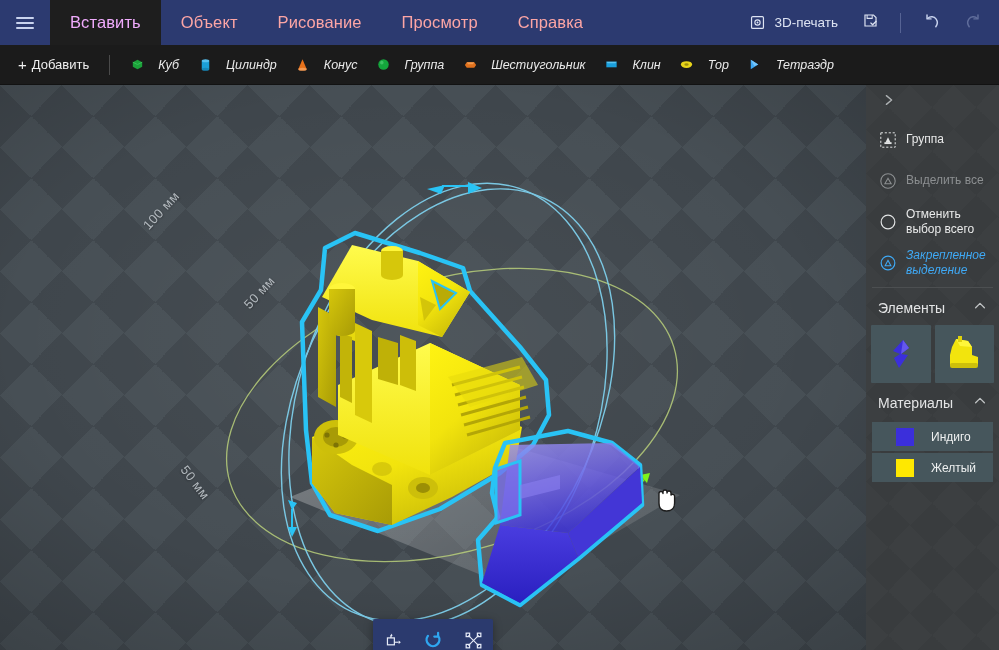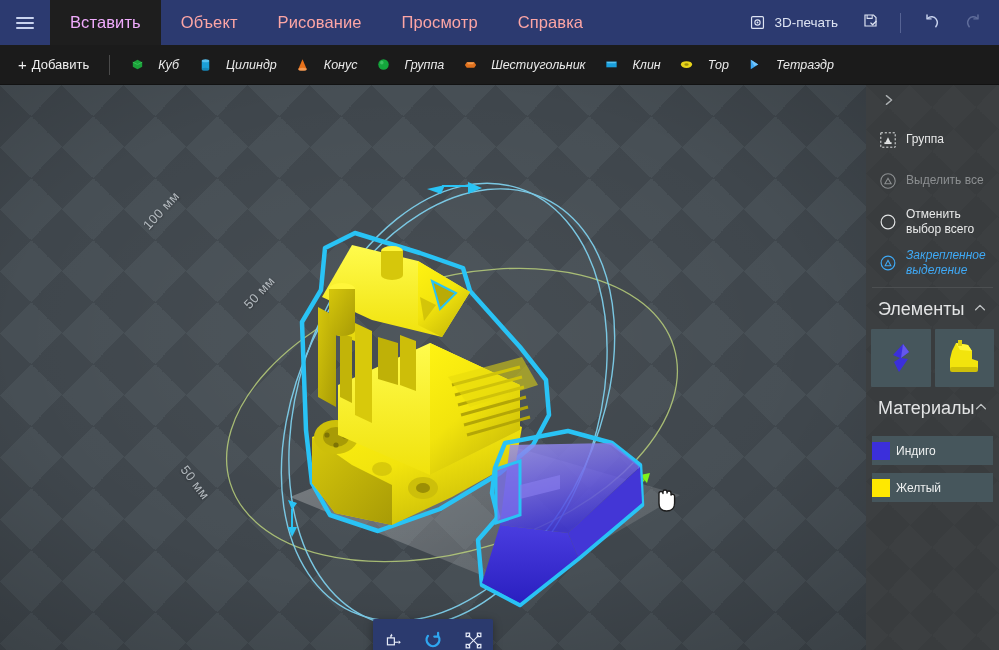--- a/index.html
+++ b/index.html
@@ -87,31 +87,31 @@
   .sb-item{
     display:flex; align-items:center; gap:9px; min-height:41px; padding:2px 8px 2px 12px;
     cursor:pointer; font-size:12px; color:#e9eaea; line-height:1.18;
   }
   .sb-item.disabled{ color:#8c8f91; cursor:default; }
   .sb-item.accent{ color:#3fa9f5;font-style:italic; }
   .sb-ico{ width:19px; height:19px; flex:0 0 19px; display:flex; align-items:center; justify-content:center;}
   .sb-divider{ height:1px; background:#4c4f51; margin:4px 6px 0 6px;}
   .sb-sect{
     display:flex; align-items:center; justify-content:space-between;
-    padding:11px 12px 9px 12px; font-size:18px; color:#e3e4e5;
+    padding:11px 12px 9px 12px; font-size:14px; color:#e3e4e5;
   }
   .sb-thumbs{ display:flex; gap:4px; padding:0 5px; }
   .sb-thumb{
     width:60px; height:58px; background:#46565c; border-radius:1px;
     display:flex; align-items:center; justify-content:center; cursor:pointer;
     overflow:hidden;
   }
   .mat-row{
-    display:flex; align-items:center; gap:6px; height:29px; margin:8px 6px 0 6px;
-    background:#46565c; padding-left:0; cursor:pointer; font-size:12px; color:#eef0f0;
+    display:flex; align-items:center; gap:17px; height:29px; margin:2px 6px 0 6px;
+    background:#46565c; padding-left:24px; cursor:pointer; font-size:12px; color:#eef0f0;
   }
   .mat-sw{ width:18px; height:18px; flex:0 0 18px; }
   .chev{ opacity:.9; }
 </style>
 </head>
 <body>
 
 <div class="app">
 
   <div class="menubar">

